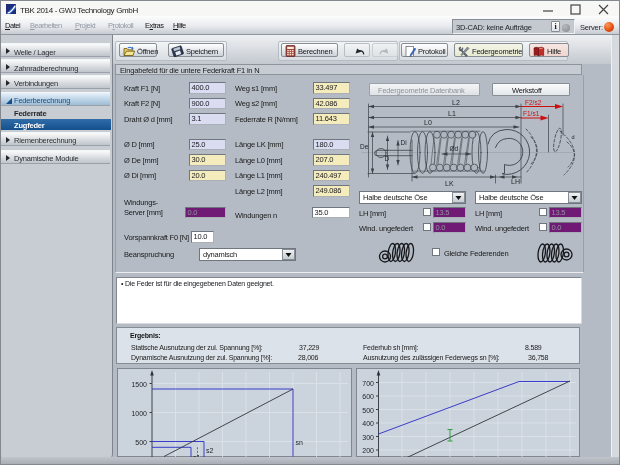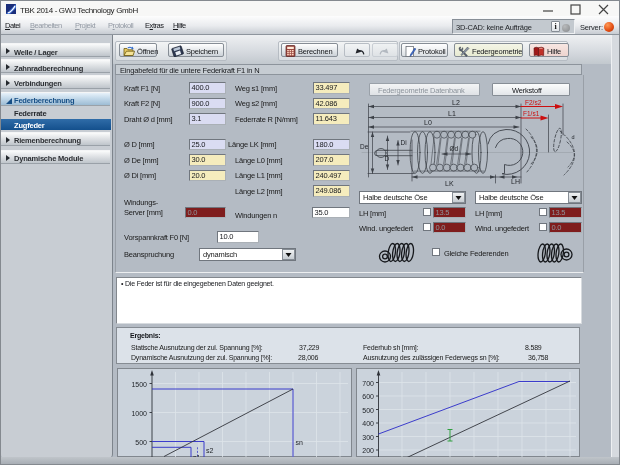--- a/index.html
+++ b/index.html
@@ -9,38 +9,38 @@
 .txt{position:absolute;white-space:nowrap;letter-spacing:-0.2px}
 
 #win-border{left:0;top:0;width:620px;height:465px;border:1px solid #84898f;z-index:50;pointer-events:none}
 #titlebar{left:1px;top:1px;width:618px;height:15px;background:#f7f7f6}
 #menubar{left:1px;top:16px;width:618px;height:19px;background:linear-gradient(#fdfdfd,#e9ebee 55%,#c7ccd2);border-bottom:1px solid #8e959d}
 .menu-item{position:absolute;top:21px;white-space:nowrap;letter-spacing:-0.45px;color:#14161a}
 .menu-dis{color:#939aa4}
 .menu-item u{text-decoration-thickness:0.5px}
 
 #sidebar{left:1px;top:35px;width:112px;height:423px;background:#c8cdd3;border-right:1px solid #7d848c;border-radius:0 0 4px 4px}
-.acc{position:absolute;left:1px;width:109px;height:14px;background:linear-gradient(#fafbfb,#dfe2e5 45%,#bfc5cb);border-top:1px solid #f4f5f6;border-bottom:1px solid #9aa1a8;font-weight:bold;color:#2c2f33}
+.acc{position:absolute;left:1px;width:109px;height:14px;background:linear-gradient(#fafbfb,#dfe2e5 45%,#bfc5cb);border-top:1px solid #f4f5f6;border-bottom:1px solid #9aa1a8;font-weight:normal;color:#2c2f33}
 .acc .tri{position:absolute;left:5px;top:4px;width:0;height:0;border-left:4.5px solid #24282d;border-top:3px solid transparent;border-bottom:3px solid transparent}
 .acc .lbl{position:absolute;left:13px;top:3.5px;letter-spacing:-0.2px}
 .accblue{background:linear-gradient(#e7f1fa,#c3d9ea 45%,#9dbcd4);color:#174f86}
 .subitem{position:absolute;left:1px;width:110px;height:13px;font-weight:bold;color:#24282d}
 .subitem .lbl{position:absolute;left:13px;top:3.5px;letter-spacing:-0.2px}
 .subsel{background:linear-gradient(#2f6ca8,#14508d);color:#fff}
 
 #toolbar{left:113px;top:35px;width:506px;height:29px;background:linear-gradient(#eef0f2,#d7dbe0 55%,#c2c8ce)}
 .tgroup{position:absolute;top:41px;height:20px;background:linear-gradient(#f2f4f5,#d9dde1);border:1px solid #b6bcc3;border-radius:2px}
 .tbtn{position:absolute;top:43px;height:14px;background:linear-gradient(#ffffff,#e3e7ea 55%,#ccd2d8);border:1px solid #868d95;border-radius:2px}
 .tbtn .lbl{position:absolute;top:2.6px;letter-spacing:-0.2px;color:#14161a}
 
 .fld{position:absolute;width:37px;height:11.5px;border:1px solid #70767e;border-right-color:#aab0b6;border-bottom-color:#aab0b6;font-size:7.5px;line-height:10px;padding-left:1.5px;letter-spacing:-0.2px;color:#17191d}
 .lav{background:#dadcf2}
 .yel{background:#f5ecbd}
 .wht{background:#fff}
-.dis{background:#7f1d1d;color:#8f959c}
+.dis{background:#701a75;color:#8f959c}
 .cb{position:absolute;width:8px;height:8px;background:#fff;border:1px solid #70767e}
 
 #msgbox{left:116px;top:277px;width:466px;height:47px;background:#fff;border:1px solid #82878d;border-right-color:#d7dbdf;border-bottom-color:#d7dbdf}
 #ergebnis{left:116px;top:327px;width:464px;height:37px;background:#dce2e9;border:1px solid #868c93}
 
 .chart{position:absolute;background:#cbd3dc;border:1px solid #81878e}
 
 #bottombar{left:1px;top:457px;width:618px;height:7px;background:linear-gradient(#c0c5ca,#a8aeb5)}
 #rightstrip{left:611px;top:35px;width:8px;height:422px;background:#d6dadf;border-left:1px solid #eef0f2}
 </style>
@@ -196,25 +196,25 @@
 <div class="txt" style="left:124px;top:208px">Server [mm]</div>
 <div class="txt" style="left:124px;top:232.5px">Vorspannkraft F0 [N]</div>
 <div class="txt" style="left:124px;top:249.5px">Beanspruchung</div>
 <div class="fld lav" style="left:189px;top:82px">400.0</div>
 <div class="fld lav" style="left:189px;top:97.5px">900.0</div>
 <div class="fld lav" style="left:189px;top:113px">3.1</div>
 <div class="fld lav" style="left:189px;top:138.5px">25.0</div>
 <div class="fld yel" style="left:189px;top:154px">30.0</div>
 <div class="fld yel" style="left:189px;top:169.5px">20.0</div>
 <div class="fld dis" style="left:185px;top:206.5px;width:41px">0.0</div>
-<div class="fld wht" style="left:217px;top:231px;width:42px">10.0</div>
+<div class="fld wht" style="left:191px;top:231px;width:23px">10.0</div>
 <div class="txt" style="left:235px;top:83.5px">Weg s1 [mm]</div>
 <div class="txt" style="left:235px;top:99px">Weg s2 [mm]</div>
 <div class="txt" style="left:235px;top:114.5px">Federrate R [N/mm]</div>
-<div class="txt" style="left:228px;top:140px">Länge LK [mm]</div>
+<div class="txt" style="left:235px;top:140px">Länge LK [mm]</div>
 <div class="txt" style="left:235px;top:155.5px">Länge L0 [mm]</div>
 <div class="txt" style="left:235px;top:171px">Länge L1 [mm]</div>
 <div class="txt" style="left:235px;top:186.5px">Länge L2 [mm]</div>
 <div class="txt" style="left:235px;top:211px">Windungen n</div>
 <div class="fld yel" style="left:313px;top:82px">33.497</div>
 <div class="fld yel" style="left:313px;top:97.5px">42.086</div>
 <div class="fld yel" style="left:313px;top:113px">11.643</div>
 <div class="fld lav" style="left:313px;top:138.5px">180.0</div>
 <div class="fld yel" style="left:313px;top:154px">207.0</div>
 <div class="fld yel" style="left:313px;top:169.5px">240.497</div>

